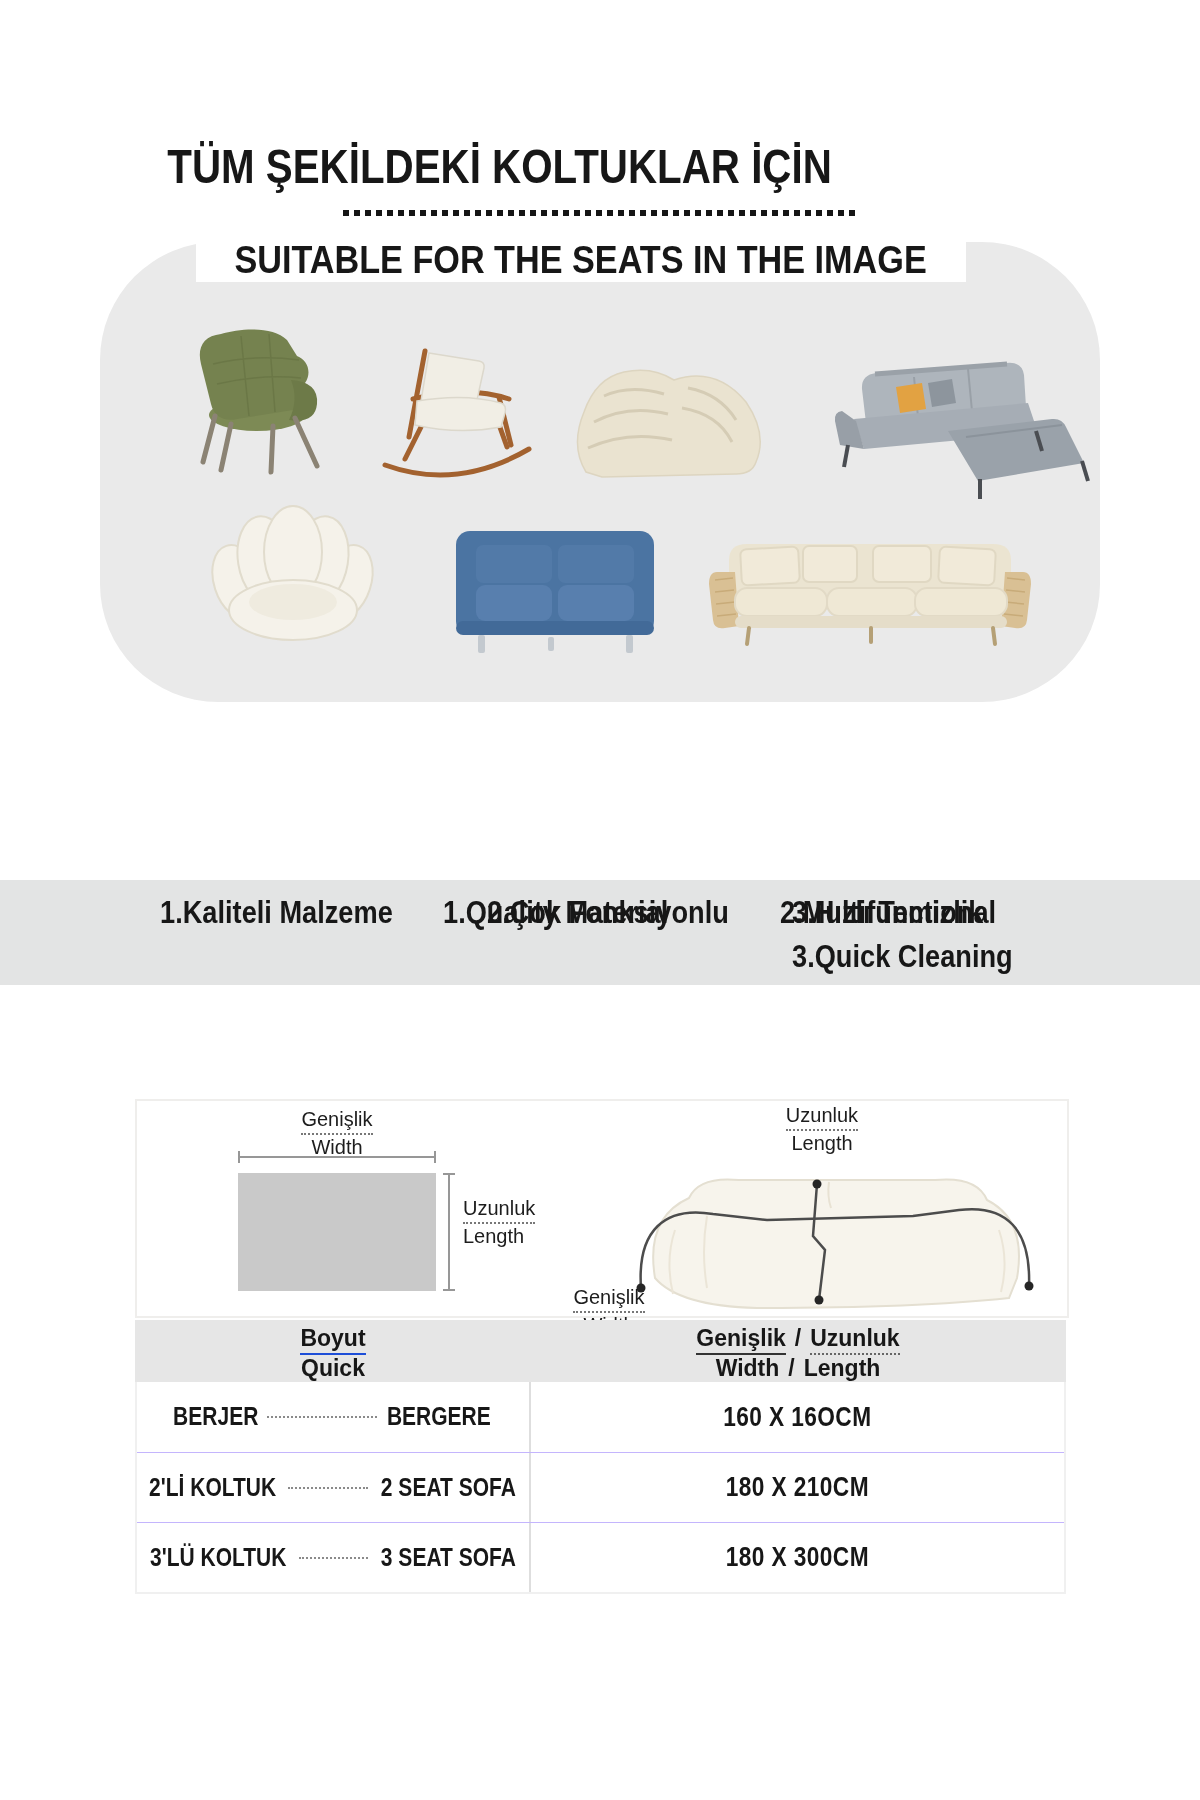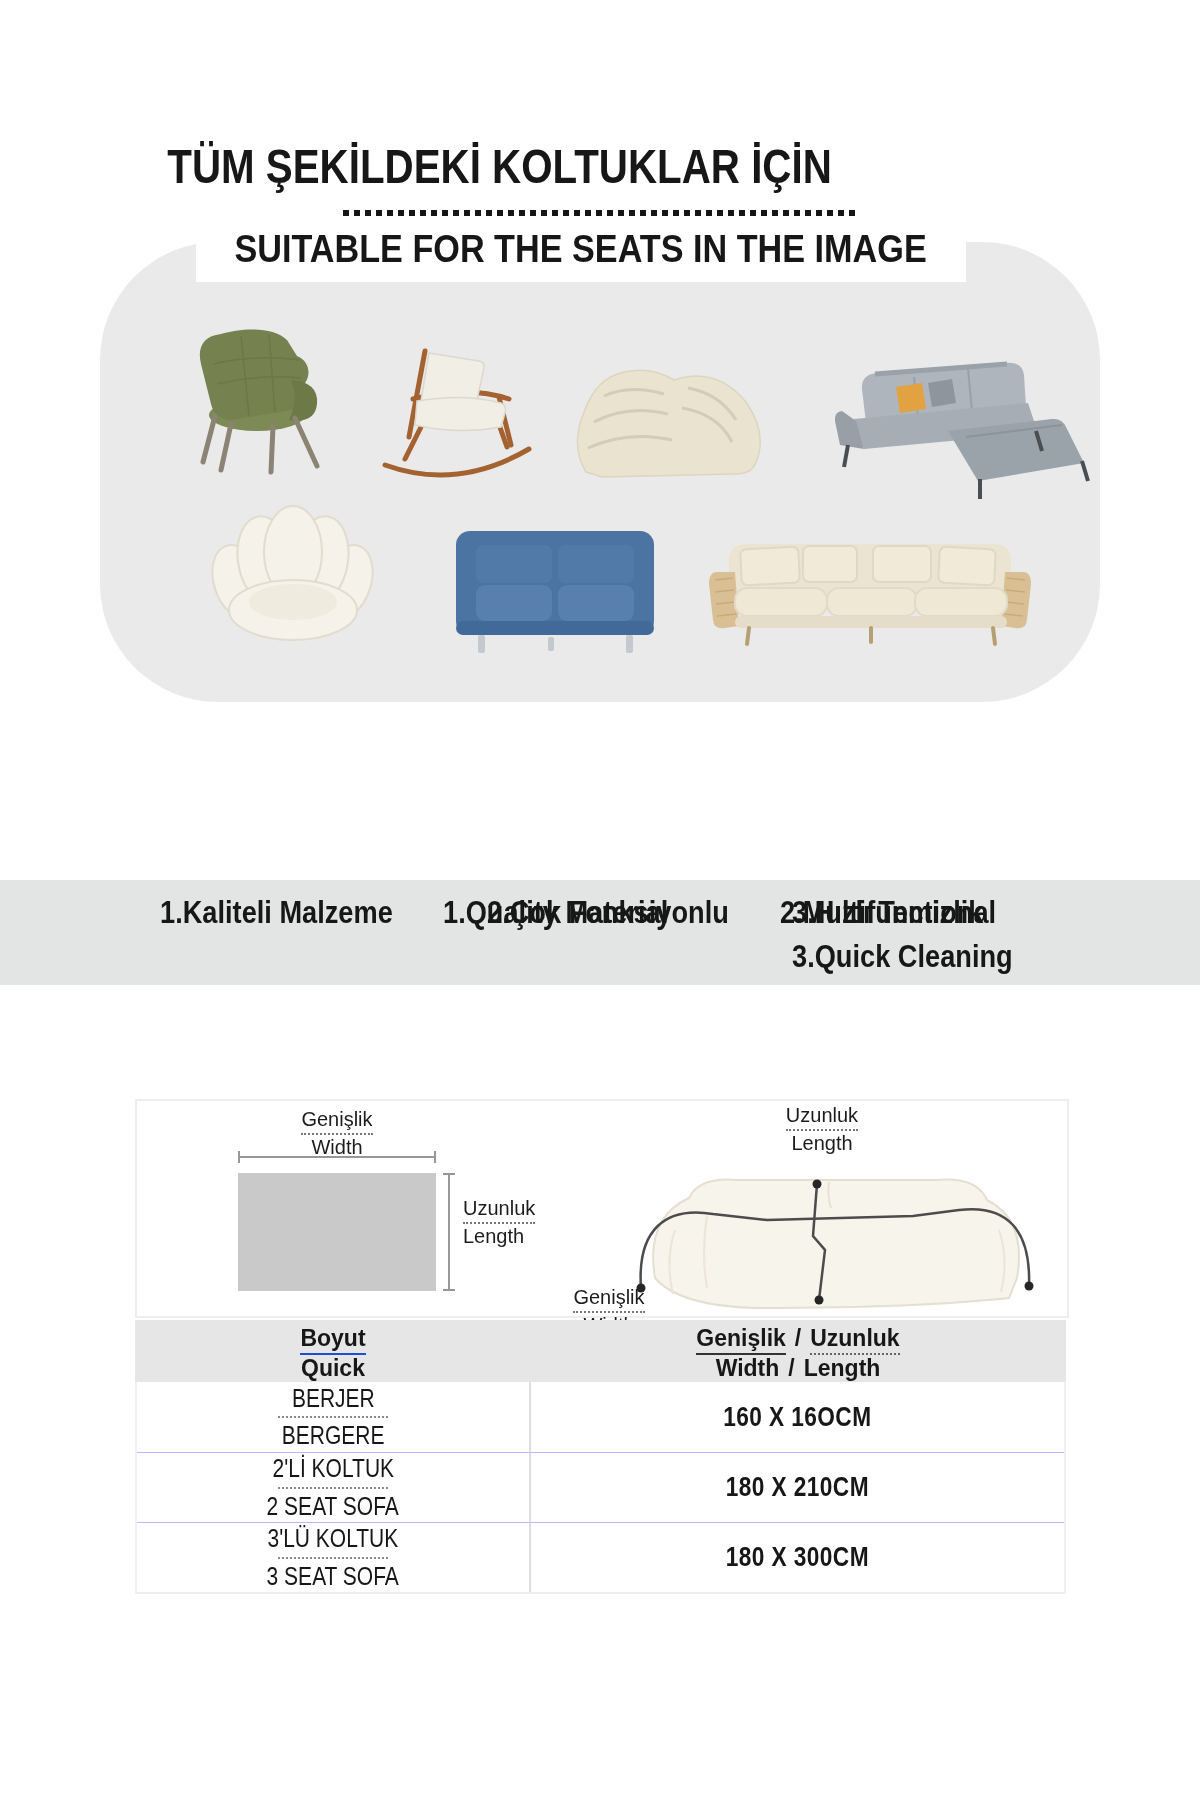--- a/index.html
+++ b/index.html
@@ -21,21 +21,21 @@
   html,body{width:1200px;height:1800px;background:#fff;}
   body{font-family:"Liberation Sans", sans-serif;color:var(--text);position:relative;overflow:hidden;}
   .abs{position:absolute;}
   .cond{display:inline-block;transform:scaleX(0.84);transform-origin:center;white-space:nowrap;}
   .condL{display:inline-block;transform:scaleX(0.85);transform-origin:left;white-space:nowrap;}
 
   .title-tr{left:0;top:142px;width:1000px;text-align:center;font-size:48px;font-weight:700;line-height:1.05;}
   .dotted-divider{left:343px;top:210px;width:517px;height:6px;
     background:repeating-linear-gradient(90deg,#161616 0 6px,transparent 6px 11px);}
   .title-band{left:196px;top:216px;width:770px;height:66px;background:#fff;z-index:3;
-    display:flex;align-items:center;justify-content:center;}
+    display:flex;align-items:flex-end;justify-content:center;}
   .title-en{font-size:38px;font-weight:700;}
   .title-en .cond{transform:scaleX(0.90);}
 
   .seat-panel{left:100px;top:242px;width:1000px;height:460px;background:var(--panel_gray);
     border-radius:118px;z-index:1;}
   .furn{z-index:2;}
 
   .features-band{left:0;top:880px;width:1200px;height:105px;background:var(--band_gray);z-index:1;}
   .feature{position:absolute;top:10px;font-size:32px;font-weight:700;line-height:1.38;}
   .feature div{white-space:nowrap;}
@@ -57,22 +57,22 @@
   .shcol{position:absolute;top:5px;display:flex;flex-direction:column;align-items:center;
     font-size:23px;font-weight:700;line-height:1.15;}
   .shcol .u-solid{border-bottom:2px solid #1d4ed8;padding-bottom:2px;}
   .dimline{display:flex;gap:9px;align-items:flex-start;}
   .u-sol{border-bottom:2px solid #333;padding-bottom:2px;}
   .u-dot{border-bottom:2px dotted #666;padding-bottom:2px;}
 
   .size-rows{left:135px;top:1382px;width:931px;border:2px solid #f0f0f0;border-top:none;background:#fff;}
   .srow{display:flex;height:70px;}
   .srow + .srow{border-top:1px solid #c4b5fd;}
-  .cell-label{width:394px;border-right:2px solid #dedede;display:flex;flex-direction:column;
-    align-items:center;justify-content:center;font-size:25px;font-weight:400;line-height:1.1;}
+  .cell-label{width:394px;border-right:2px solid #dedede;display:flex;flex-direction:row;
+    align-items:center;justify-content:center;font-size:25px;font-weight:700;line-height:1.1;}
   .cell-label .dotsep{width:110px;border-bottom:2px dotted #8a8a8a;margin:4px 0;}
   .cell-size{flex:1;display:flex;align-items:center;justify-content:center;
     font-size:27px;font-weight:700;letter-spacing:0.5px;}
 </style>
 </head>
 <body>
 
 <div class="abs title-tr"><span class="cond">TÜM ŞEKİLDEKİ KOLTUKLAR İÇİN</span></div>
 <div class="abs dotted-divider"></div>
 <div class="abs title-band">

